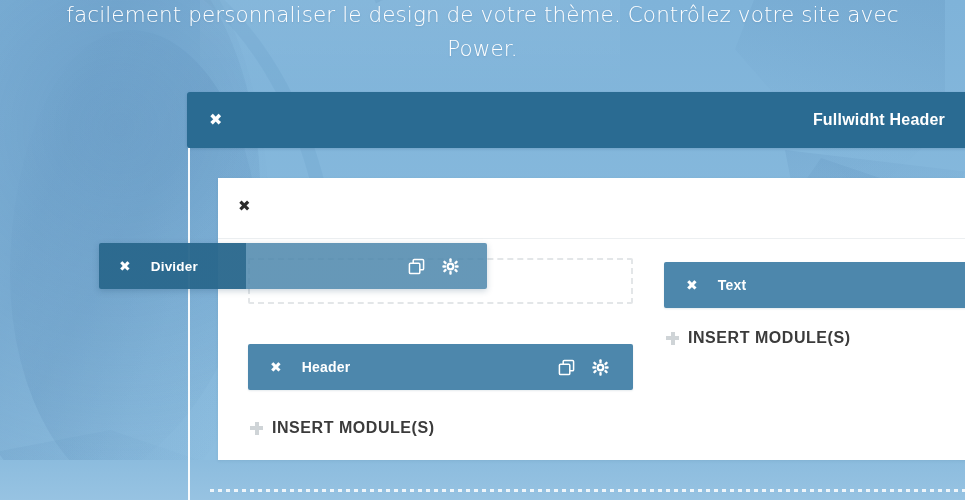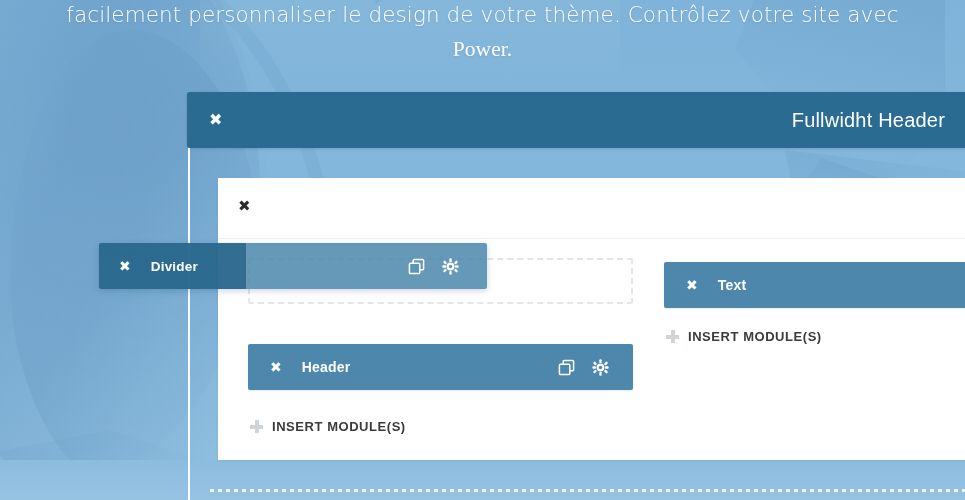--- a/index.html
+++ b/index.html
@@ -113,21 +113,21 @@
     text-align: center;
     color: #ffffff;
     font-size: 21.5px;
     line-height: 34px;
     font-weight: 300;
     letter-spacing: 0.1px;
     text-shadow: 0 1px 2px rgba(60,100,140,0.18);
     font-family: "DejaVu Sans", sans-serif;
   }
   .hero-text .l1 { display: block; }
-  .hero-text .l2 { display: block; font-family: Liberation Serif, serif; }
+  .hero-text .l2 { display: block; }
 
   
   .section-bar {
     position: absolute;
     left: 187px;
     top: 92px;
     width: 800px;
     height: 56px;
     background: #2A6B92;
     border-radius: 3px 0 0 3px;
@@ -140,22 +140,22 @@
     color: #ffffff;
     font-size: 16px;
     line-height: 1;
     cursor: pointer;
     user-select: none;
   }
   .section-bar .title {
     position: absolute;
     right: 42px;
     color: #ffffff;
-    font-size: 20px;
-    font-weight: normal;
+    font-size: 16px;
+    font-weight: bold;
     letter-spacing: 0.2px;
   }
 
   
   .guide-line {
     position: absolute;
     left: 188px;
     top: 148px;
     width: 2px;
     height: 352px;
@@ -320,21 +320,21 @@
     position: absolute;
     background: #cfd4d7;
   }
   .insert-btn .plus::before {
     left: 0; top: 4.5px; width: 13px; height: 4px;
   }
   .insert-btn .plus::after {
     left: 4.5px; top: 0; width: 4px; height: 13px;
   }
   .insert-btn .txt {
-    font-size: 13px;
+    font-size: 16px;
     font-weight: bold;
     color: #3b3b3b;
     letter-spacing: 0.55px;
   }
   .insert-left  { left: 250px; top: 419px; }
   .insert-right { left: 666px; top: 329px; }
 
   
   .bottom-band {
     position: absolute;

